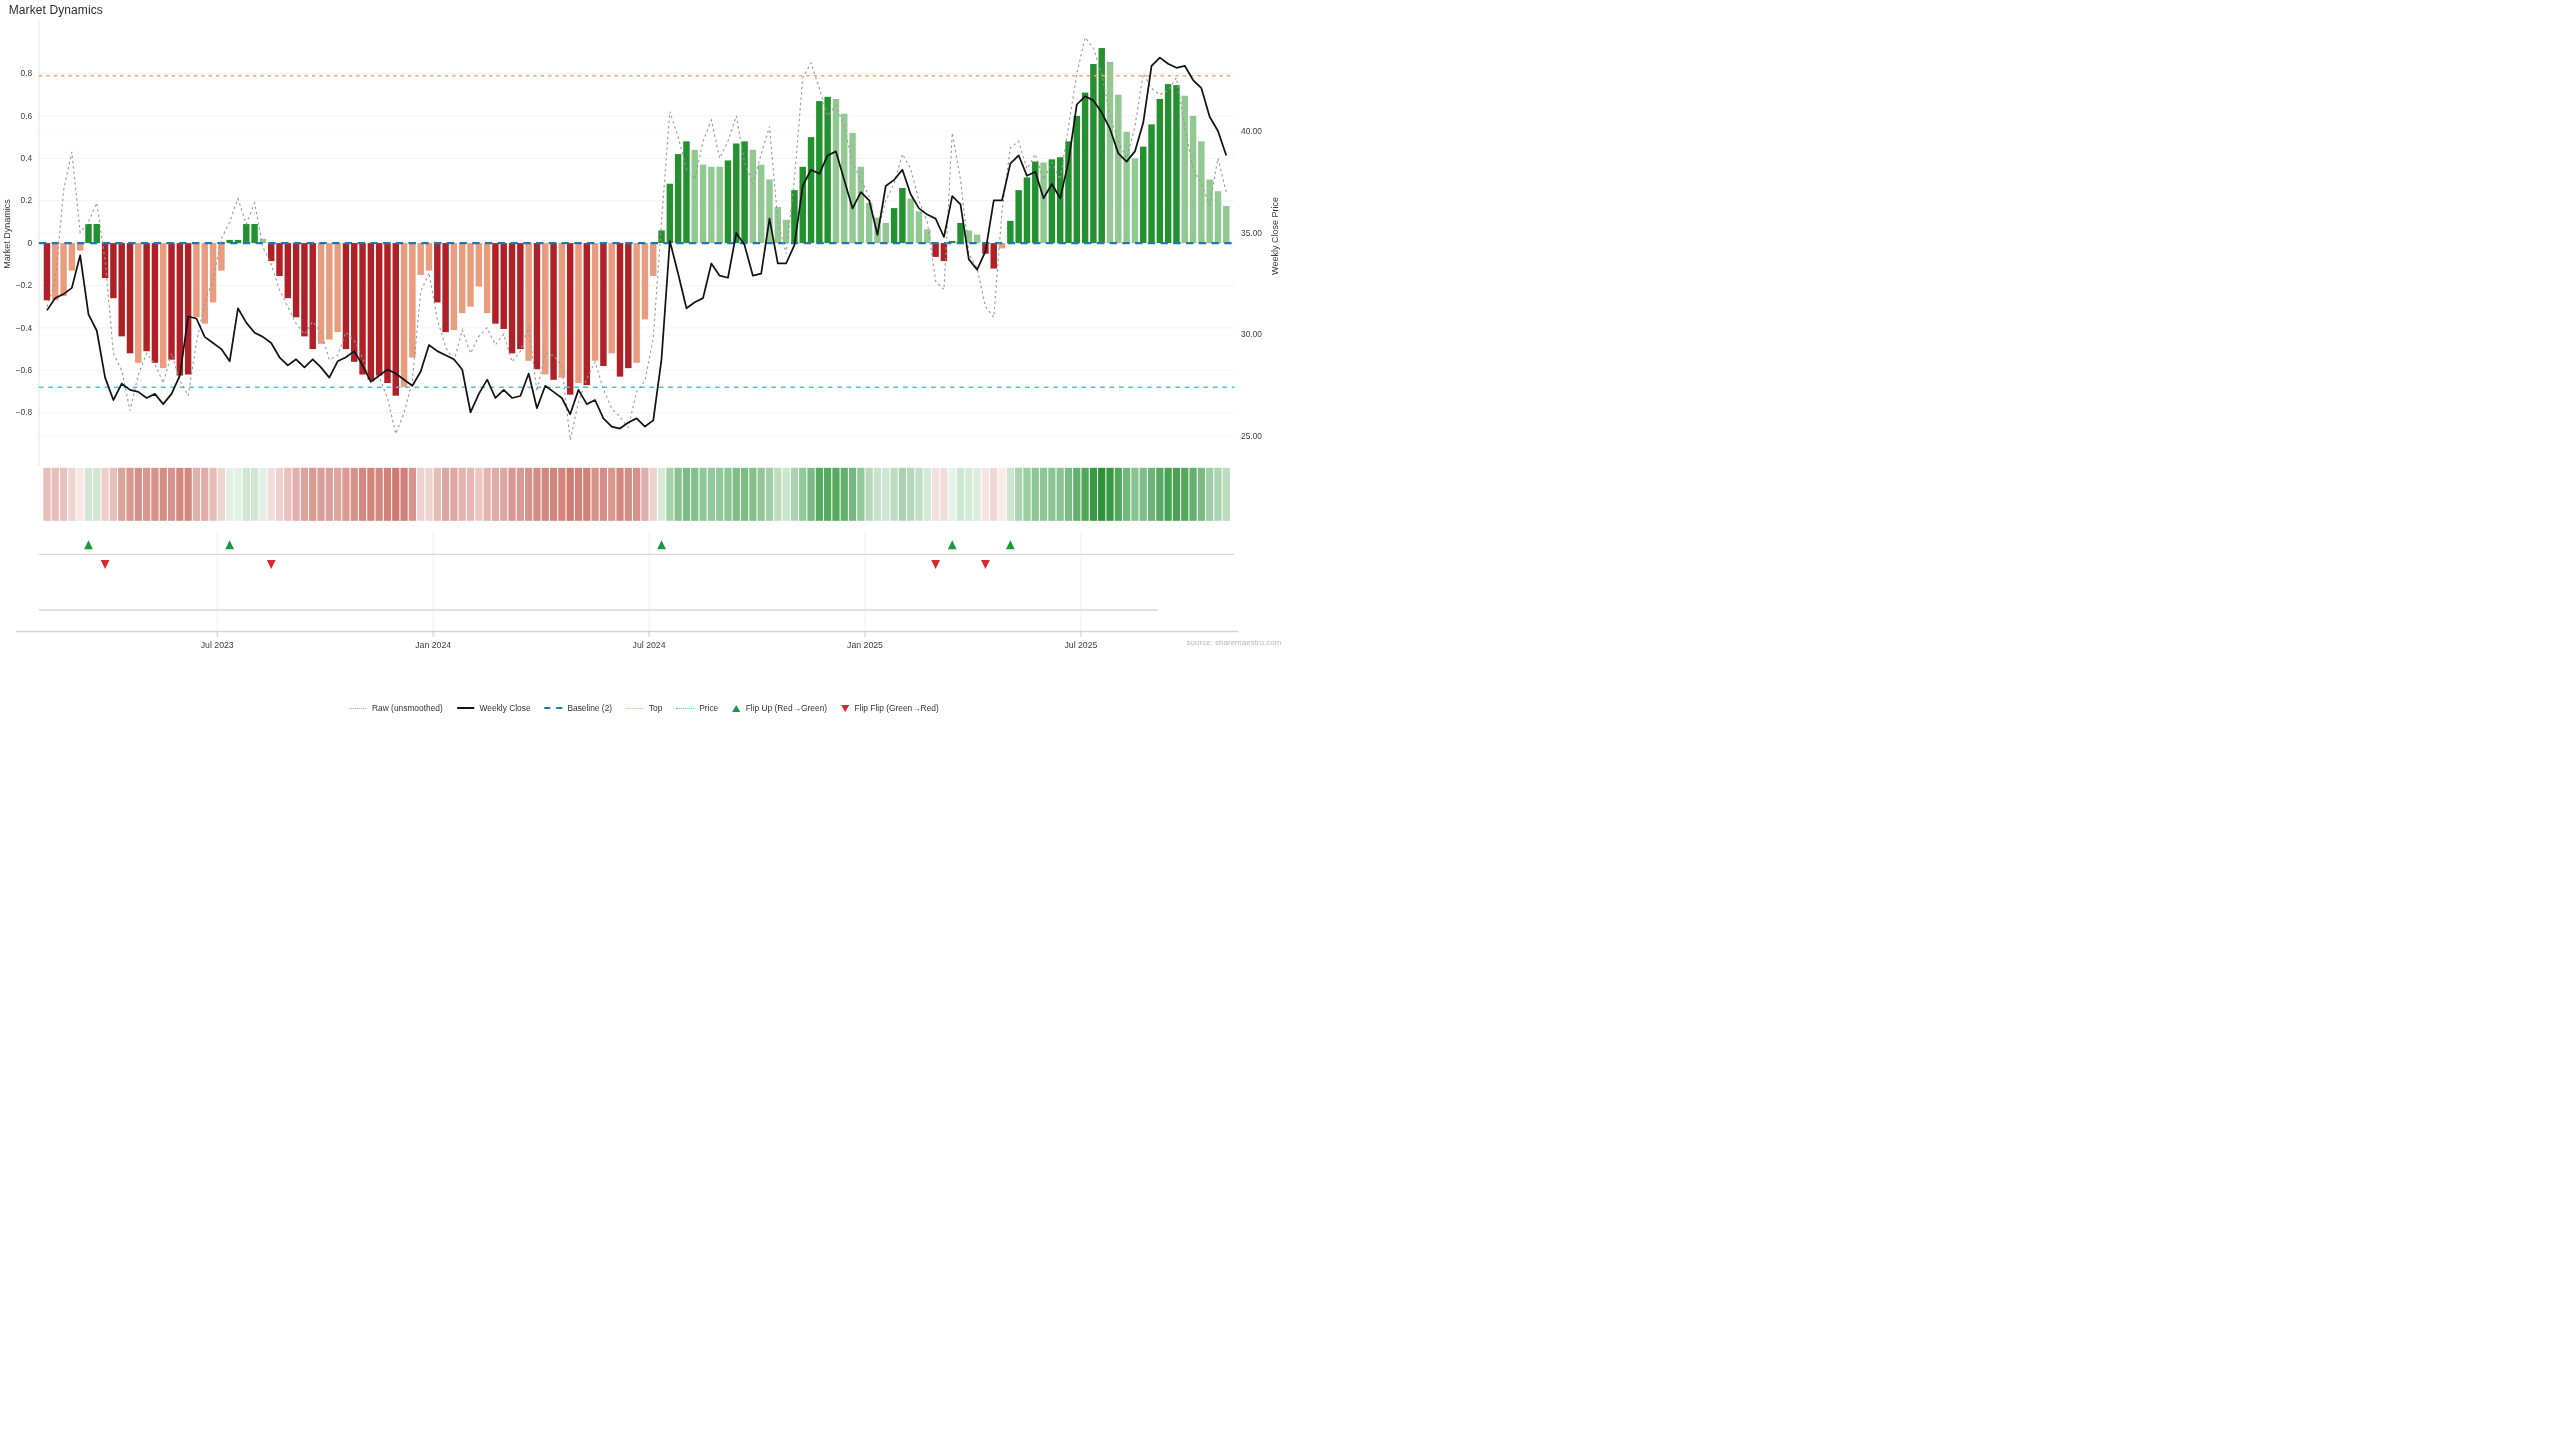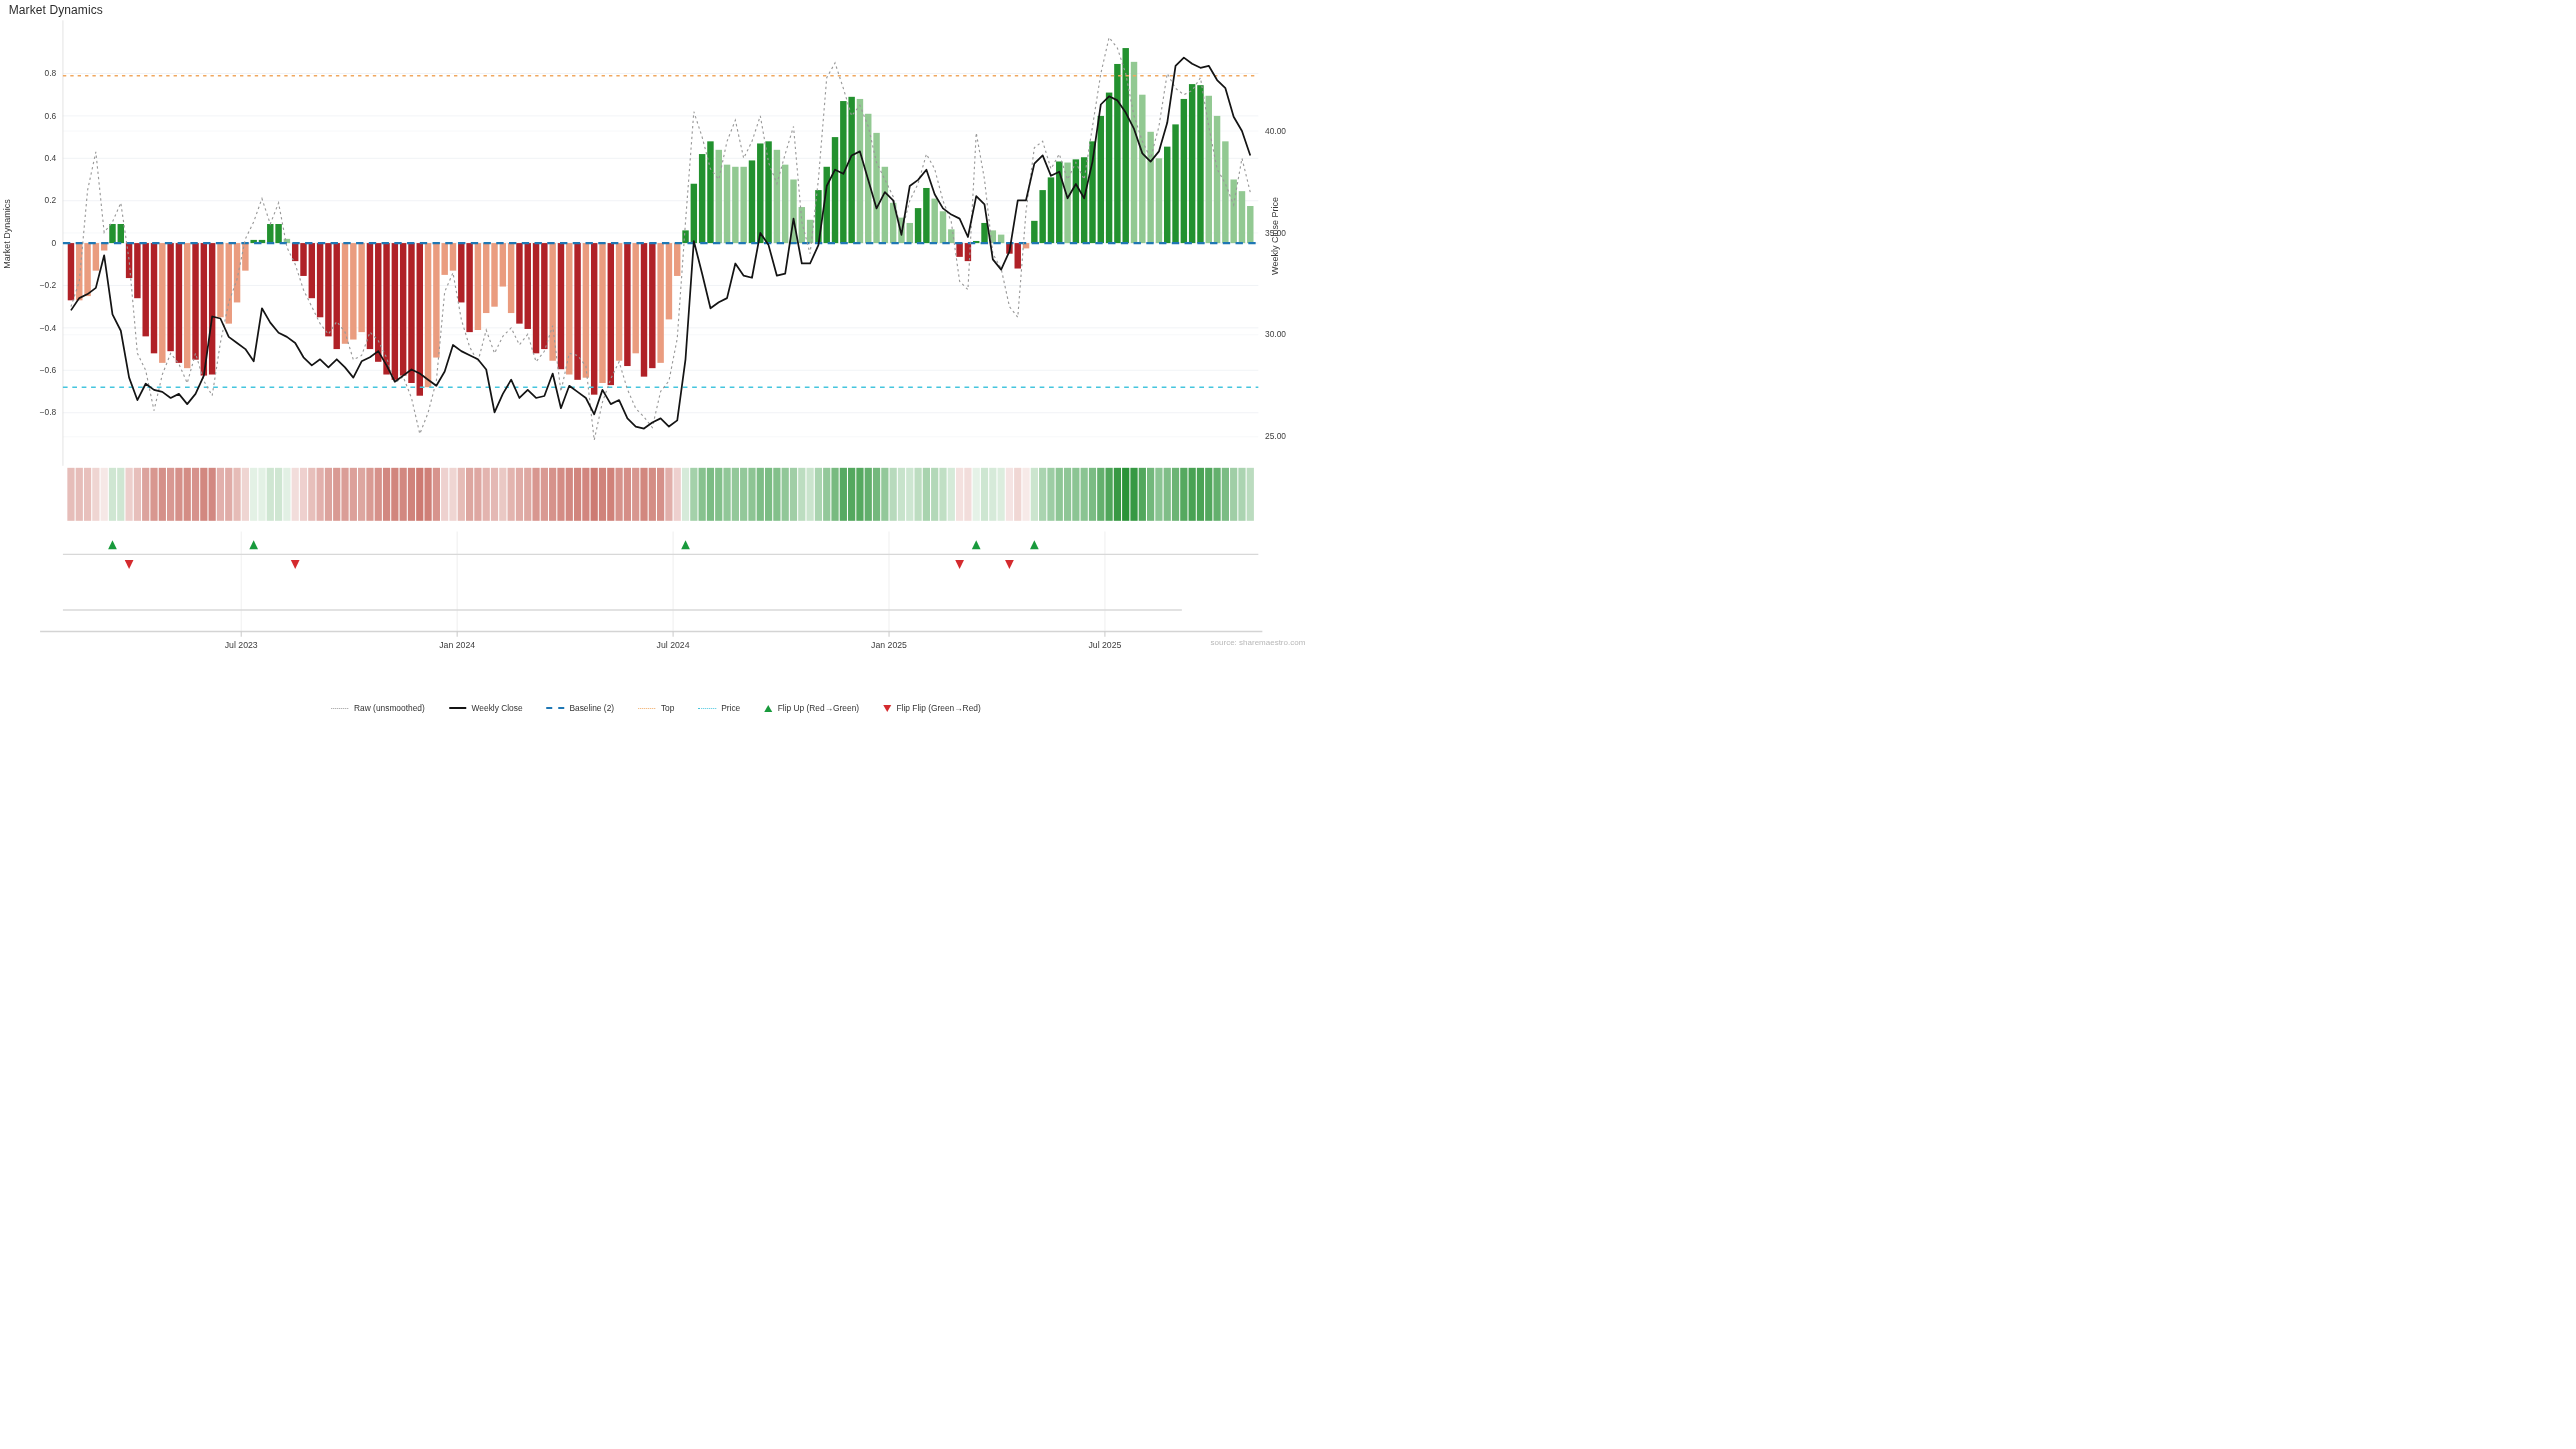--- a/index.html
+++ b/index.html
@@ -1,24 +1,24 @@
 <!DOCTYPE html>
 <html style="font-size:10.7px"><head>
 <meta charset="utf-8">
 <title>Market Dynamics</title>
 <style>
   html,body{margin:0;padding:0;background:#ffffff;}
   body{font-family:"Liberation Sans","DejaVu Sans",sans-serif;}
-  .page{position:relative;width:1288px;height:725px;background:#fff;overflow:hidden;padding-left:24px;}
+  .page{position:relative;width:1288px;height:725px;background:#fff;overflow:hidden;}
   .page-title{position:absolute;left:8.7px;top:3.4px;font-size:12px;color:#2d2d2d;font-weight:400;letter-spacing:0.1px;}
   .y-title{position:absolute;width:121px;text-align:center;font-size:9px;color:#3a3a3a;}
   .y-title.left{left:-54px;top:229px;transform:rotate(-90deg);}
   .y-title.right{left:1214px;top:231px;transform:rotate(-90deg);}
   .source-note{position:absolute;right:6.7px;top:638px;font-size:8px;color:#b8b8b8;}
-  .legend{position:absolute;left:50%;top:703px;transform:translateX(-50%);display:flex;align-items:flex-start;gap:24px;white-space:nowrap;}
+  .legend{position:absolute;left:50%;top:703px;transform:translateX(-50%);display:flex;align-items:flex-start;gap:14px;white-space:nowrap;}
   .legend-item{display:flex;align-items:center;gap:5.4px;font-size:8.4px;color:#333;}
   .sw{display:inline-block;width:17.4px;height:0;}
   .sw.raw{border-top:1.3px dotted #999999;}
   .sw.close{border-top:2px solid #141414;}
   .sw.baseline{border-top:2px dashed #1f77b4;}
   .sw.top{border-top:1.3px dotted #f0a860;}
   .sw.bottom{border-top:1.3px dotted #45c5de;}
   .tri{display:inline-block;width:0;height:0;}
   .tri.up{border-left:4px solid transparent;border-right:4px solid transparent;border-bottom:7.4px solid #189a3c;}
   .tri.down{border-left:4px solid transparent;border-right:4px solid transparent;border-top:7.4px solid #d42a2e;}

